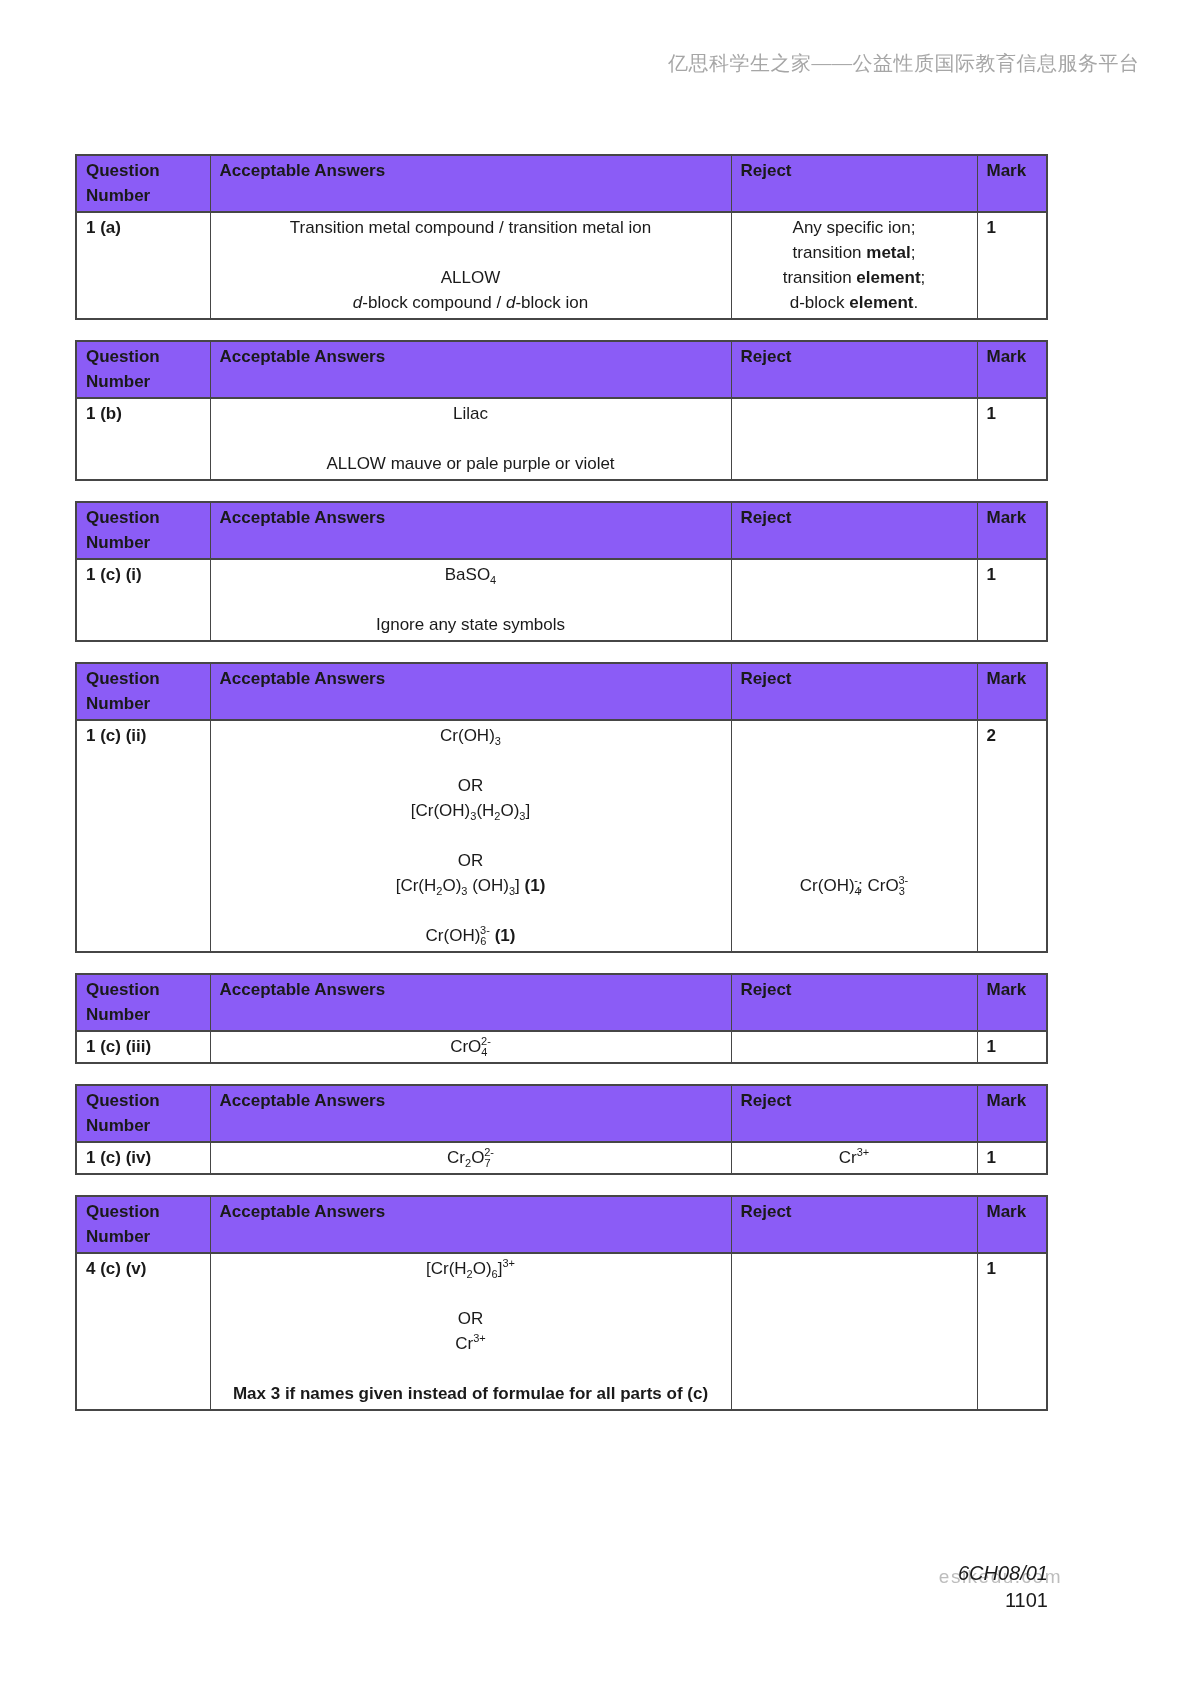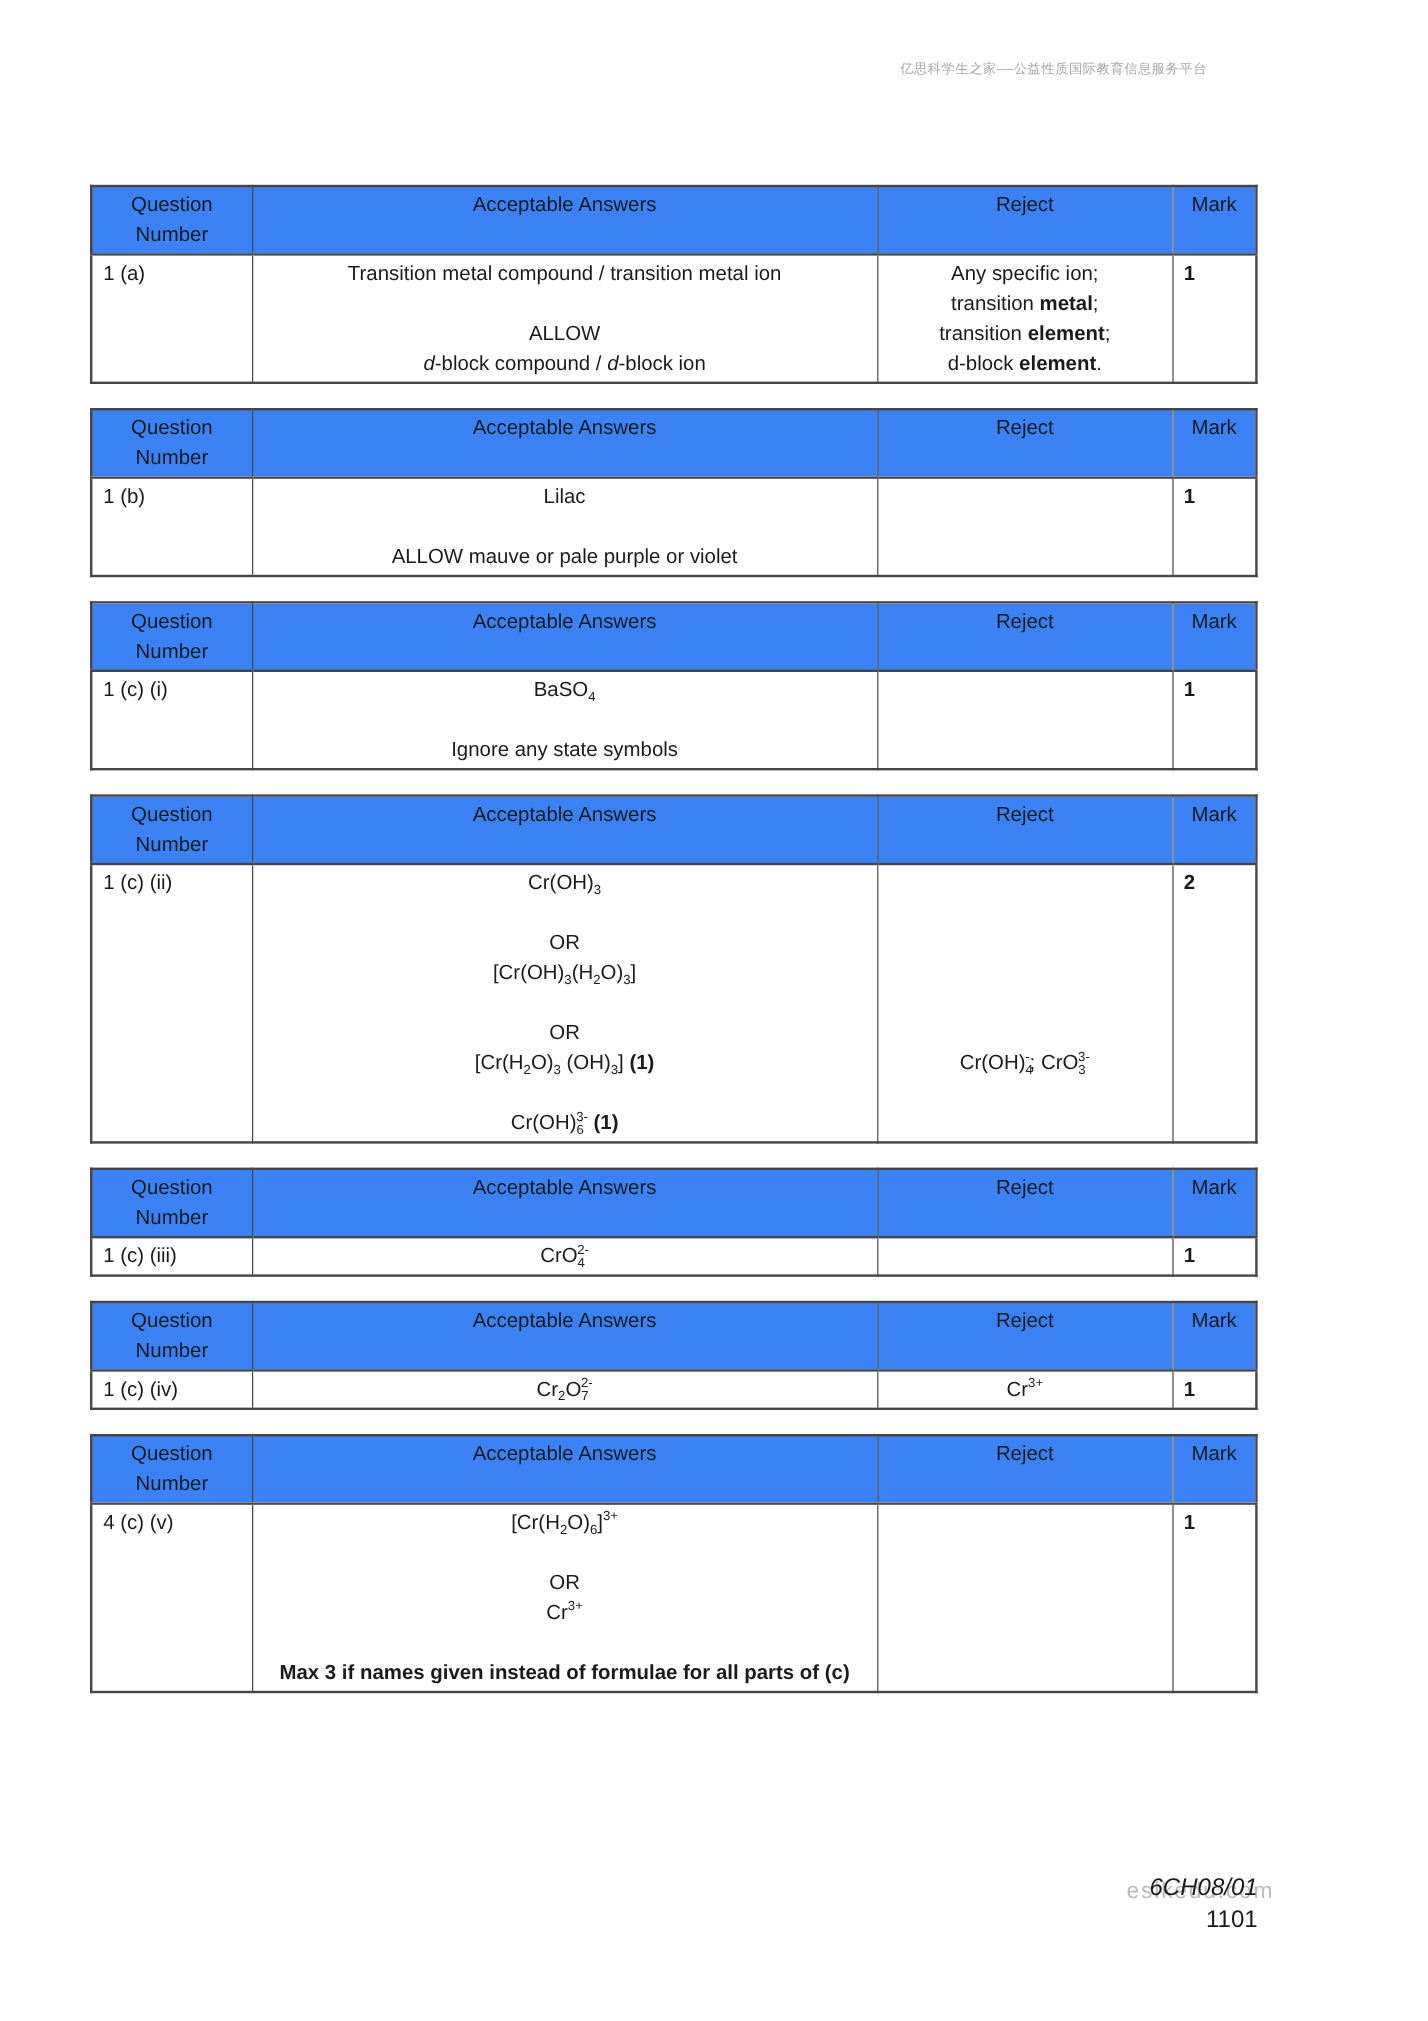--- a/index.html
+++ b/index.html
@@ -3,42 +3,40 @@
 <meta charset="utf-8">
 <style>
   html,body{margin:0;padding:0;}
   body{
     width:1190px;height:1684px;background:#ffffff;position:relative;
     font-family:"Liberation Sans","DejaVu Sans",sans-serif;color:#1a1a1a;
     overflow:hidden;
   }
   .site-banner{
     position:absolute;top:50px;left:668px;width:420px;
-    font-size:11px;color:#a6a6a6;letter-spacing:0.5px;white-space:nowrap;
-    font-family:Liberation Mono, monospace;
-    text-align:center;
+    font-size:20px;color:#a6a6a6;letter-spacing:0.5px;white-space:nowrap;
+    font-family:Liberation Serif, serif;
   }
   .content{
     position:absolute;top:154px;left:75px;width:973px;
   }
   table.ms{
     border-collapse:collapse;table-layout:fixed;width:973px;
     margin:0 0 20px 0;border:2.5px solid #464646;
   }
   table.ms th,table.ms td{
     border:1.5px solid #464646;vertical-align:top;text-align:left;
     font-size:17px;line-height:25px;padding:2px 9px 3px 9px;
     overflow:hidden;
   }
   table.ms th{
-    background:#3b82f6;font-weight:normal;border-bottom:2.5px solid #464646;
+    background:#8b5cf6;font-weight:bold;border-bottom:2.5px solid #464646;
     height:48px;
-    text-align:center;
-  }
-  td.q-cell{font-weight:normal;white-space:nowrap;}
+  }
+  td.q-cell{font-weight:bold;white-space:nowrap;}
   td.mark-cell{font-weight:bold;}
   .line{min-height:25px;text-align:center;}
   sub,sup{font-size:11px;line-height:0;}
   sub{vertical-align:-4px;}
   sup{vertical-align:7px;}
   sup.stk{margin-left:-0.58em;}
   .footer{
     position:absolute;top:1560px;right:142px;text-align:right;
     font-size:20px;line-height:27px;color:#1a1a1a;
   }

